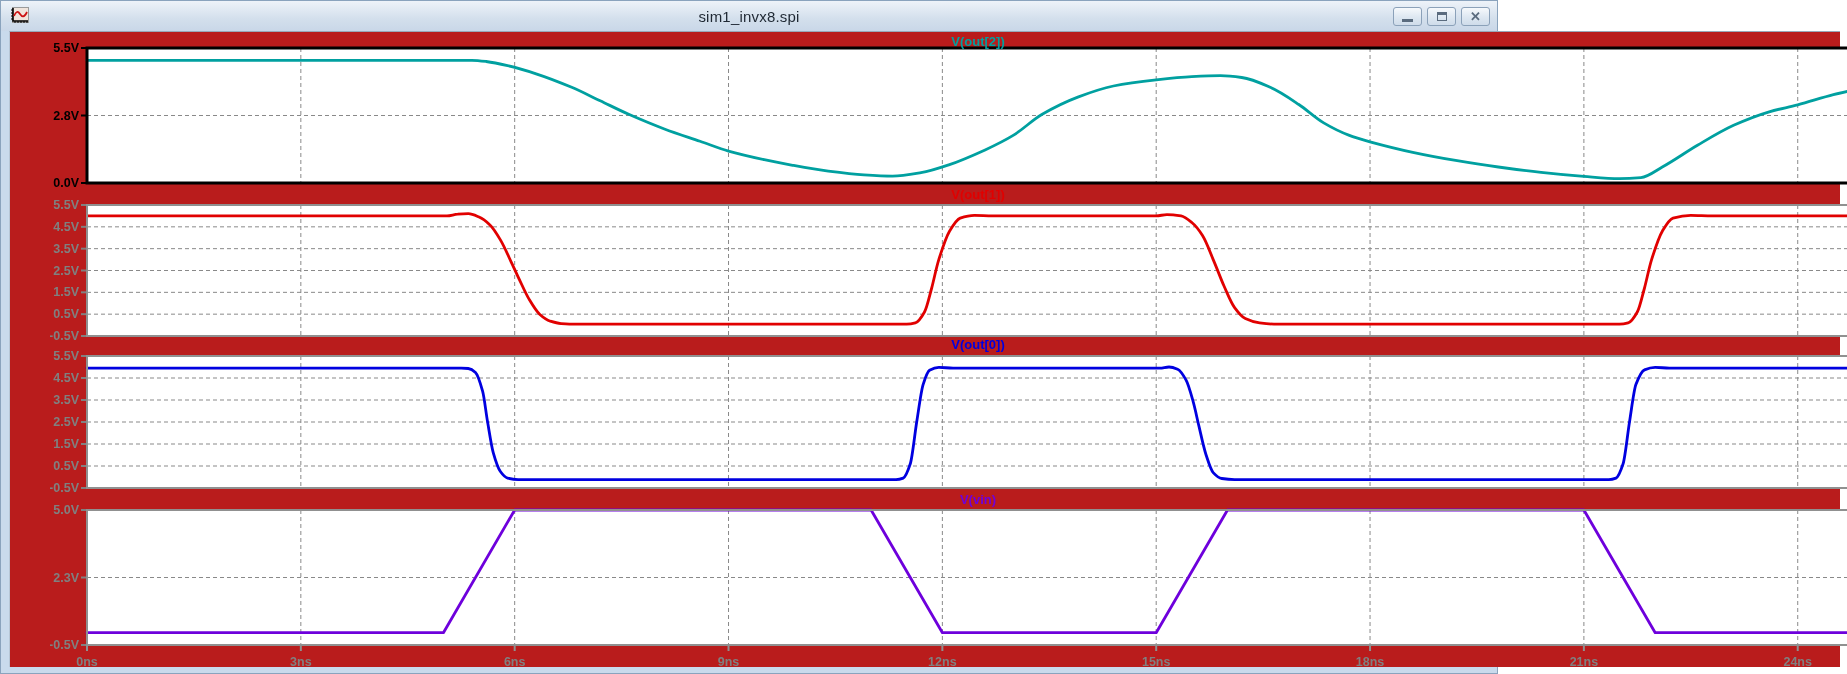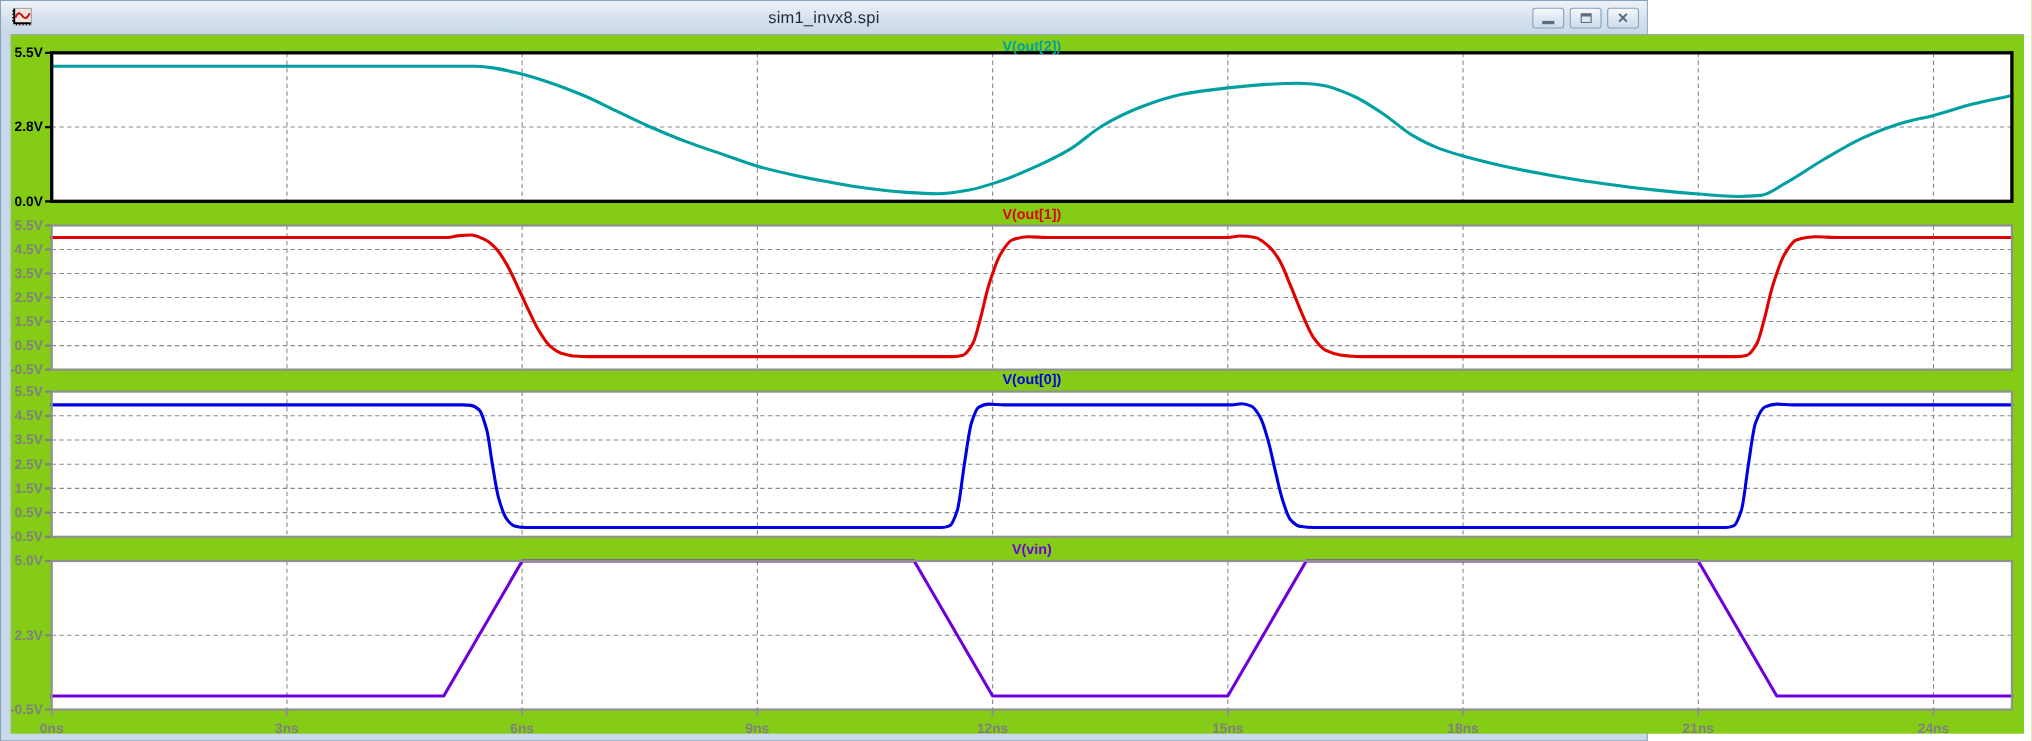--- a/index.html
+++ b/index.html
@@ -24,21 +24,21 @@
   .ctl-btn {
     width:29px; height:19px; border:1px solid #8ba1b9; border-radius:3px;
     background:linear-gradient(#f6f9fc, #dde7f1 55%, #cfdcea);
     display:flex; align-items:center; justify-content:center; cursor:default;
   }
   .glyph-min { width:11px; height:3px; background:#5a6b7e; margin-top:7px; }
   .glyph-restore { width:10px; height:9px; border:1.5px solid #5a6b7e; border-top-width:3px; background:transparent; }
   .glyph-close { color:#5a6b7e; font-size:13px; font-weight:bold; line-height:1; }
   .client {
     position:absolute; left:8px; top:30px; width:1831px; height:636px;
-    background:#84cc16; border-top:1px solid #98a8b8; border-left:1px solid #b6c6d6;
+    background:#b91c1c; border-top:1px solid #98a8b8; border-left:1px solid #b6c6d6;padding-left:40px;
   }
   .client svg { display:block; }
   svg text { font-family:"Liberation Sans", sans-serif; }
 </style>
 </head>
 <body>
 
 <div class="window">
   <div class="titlebar">
     <svg class="app-icon" viewBox="0 0 19 19">

